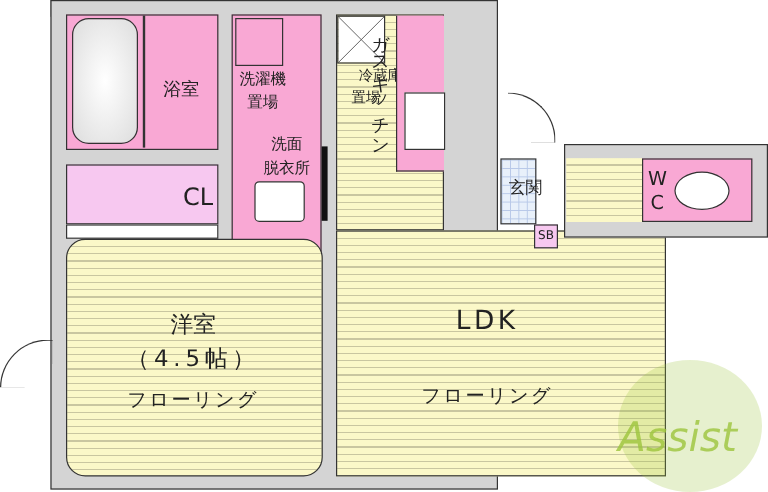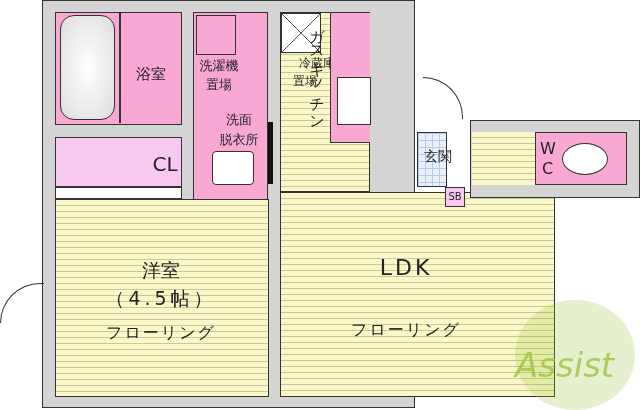--- a/index.html
+++ b/index.html
@@ -44,21 +44,21 @@
 <div class="abs room floor" style="left:280px;top:12px;width:90px;height:180px;">
   <div class="abs" style="left:0;top:0;width:40px;height:40px;border:1.5px solid #333;background:linear-gradient(45deg,transparent 49%,#555 50%,transparent 51%),linear-gradient(-45deg,#fff 49%,#555 50%,#fff 51%);"></div>
   <div class="lbl" style="left:12px;top:42px;width:48px;font-size:12px;">冷蔵庫</div>
   <div class="lbl" style="left:4px;top:60px;width:40px;font-size:12px;">置場</div>
   <div class="abs wet" style="left:49px;top:0;width:40px;height:130px;border-left:1.5px solid #333;border-bottom:1.5px solid #333;">
     <div class="abs" style="left:6px;top:64px;width:34px;height:48px;border:1.5px solid #333;background:#fff;"></div>
   </div>
   <div class="lbl vert" style="left:26px;top:6px;font-size:15px;line-height:20px;">ガスキッチン</div>
 </div>
 
-<div class="abs room floor" style="left:55px;top:199px;width:214px;height:198px;">
+<div class="abs room floor" style="left:55px;top:199px;width:214px;height:198px;border-radius:16px;">
   <div class="lbl" style="left:0;top:58px;width:210px;font-size:19px;">洋室</div>
   <div class="lbl" style="left:0;top:86px;width:210px;font-size:19px;letter-spacing:4px;">（4.5帖）</div>
   <div class="lbl" style="left:0;top:123px;width:210px;font-size:16px;letter-spacing:2px;">フローリング</div>
 </div>
 <div class="abs" style="left:0;top:283px;width:44px;height:40px;border-top:1.5px solid #333;border-left:1.5px solid #333;border-top-left-radius:44px;"></div>
 
 <div class="abs room floor" style="left:280px;top:192px;width:275px;height:205px;">
   <div class="lbl" style="left:0;top:62px;width:250px;font-size:22px;letter-spacing:3px;">LDK</div>
   <div class="lbl" style="left:0;top:127px;width:250px;font-size:16px;letter-spacing:2px;">フローリング</div>
 </div>

